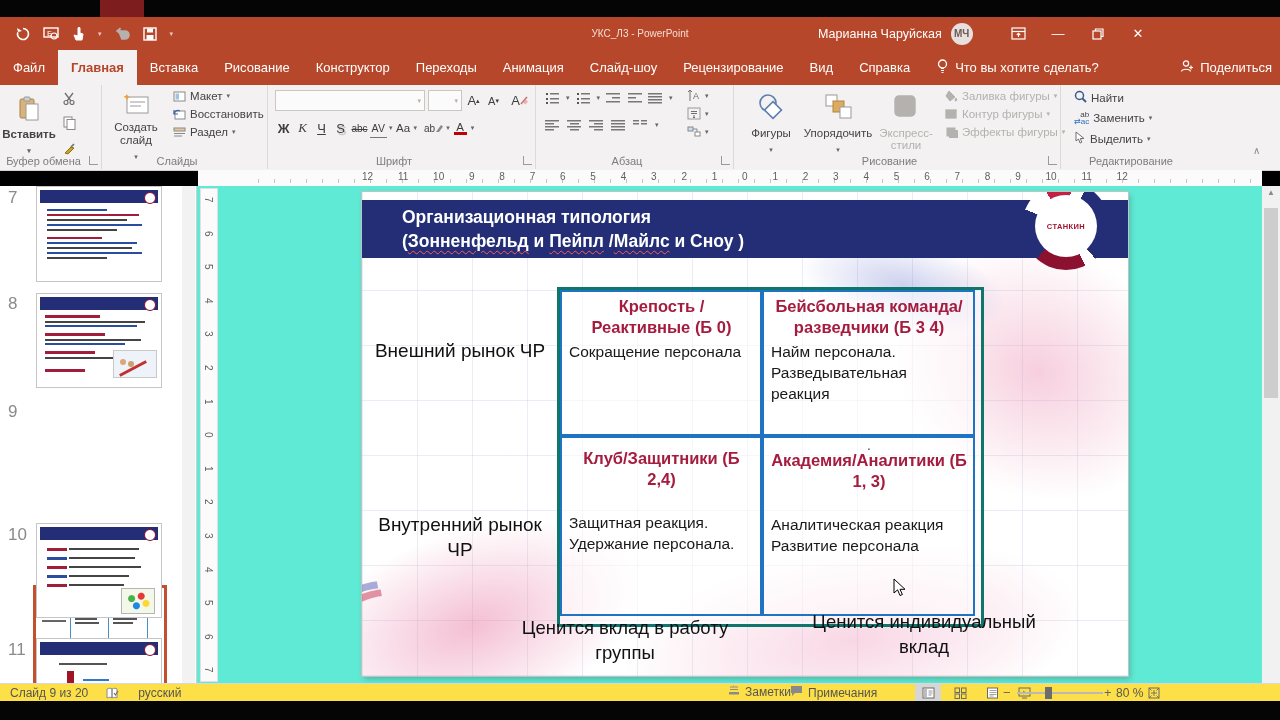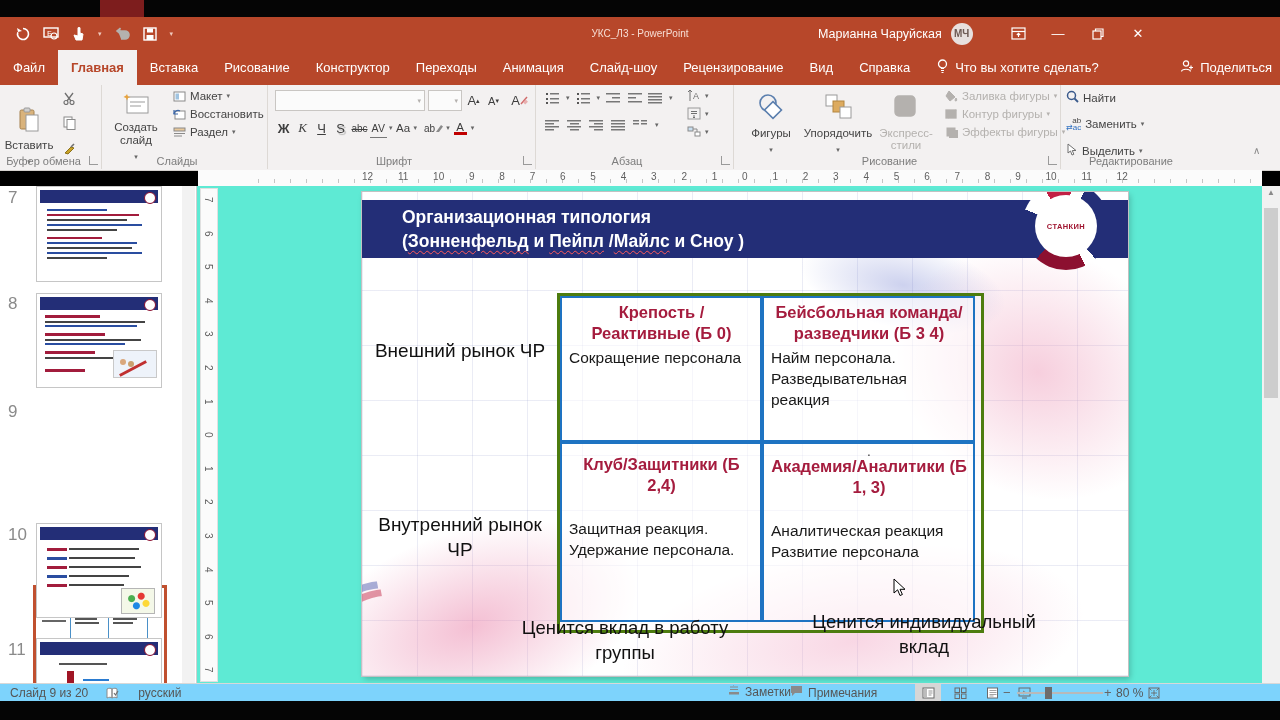--- a/index.html
+++ b/index.html
@@ -90,39 +90,39 @@
   #arc2{position:absolute;left:-52px;bottom:-64px;width:170px;height:140px;border:7px solid rgba(40,60,160,.4);
         border-color:transparent transparent rgba(40,60,160,.4) rgba(40,60,160,.4);border-radius:50%;transform:rotate(35deg);}
   #slide-titlebar{position:absolute;left:0;top:8px;width:766px;height:58px;background:#232e77;}
   #slide-title-text{position:absolute;left:40px;top:5px;color:#fff;font-weight:bold;font-size:17.5px;line-height:24px;}
   .wavy{text-decoration:underline;text-decoration-style:wavy;text-decoration-color:#ff5a5a;text-decoration-thickness:1px;text-underline-offset:3px;}
   #logo{position:absolute;right:18px;top:-10px;width:88px;height:88px;border-radius:50%;
      background:conic-gradient(from -30deg,#c22045 0 38deg,#ffffff 38deg 58deg,#232e77 58deg 168deg,#ffffff 168deg 184deg,#8c1030 184deg 252deg,#232e77 252deg 322deg,#ffffff 322deg 360deg);
      display:flex;align-items:center;justify-content:center;}
   #logo-inner{width:62px;height:62px;border-radius:50%;background:#fff;display:flex;align-items:center;justify-content:center;
      color:#a01530;font-size:7.5px;font-weight:bold;letter-spacing:.4px;}
-  #mtable{position:absolute;left:195px;top:101px;width:421px;height:334px;border:3px solid #4d7c0f;
+  #mtable{position:absolute;left:195px;top:95px;width:421px;height:334px;border:3px solid #0f766e;
      display:grid;grid-template-columns:202px 213px;grid-template-rows:146px 180px;background:rgba(255,255,255,.55);}
   .mcell{border:2px solid #1e73c2;padding:4px 6px 0 7px;overflow:hidden;}
   .mcell .hdr{color:#a51c3e;font-weight:bold;font-size:16.5px;line-height:21px;text-align:center;margin-bottom:3px;}
   .mcell .bl{color:#191919;font-size:15.5px;line-height:21px;}
   .celldot{color:#191919;font-size:12px;line-height:8px;text-align:center;}
   .rowlabel{position:absolute;left:2px;width:192px;text-align:center;color:#111;font-size:19px;line-height:25px;}
   .caption{position:absolute;text-align:center;color:#111;font-size:18.5px;line-height:25px;}
 
   
   .thumb{position:absolute;left:36px;width:124px;background:#fff;border:1px solid #c6c6c6;overflow:hidden;}
   .thumb-num{position:absolute;left:8px;width:22px;text-align:left;color:#8a8a8a;font-size:17px;}
   .thead{position:absolute;left:3px;top:3px;right:3px;height:13px;background:#232e77;}
   .thead .tdot{position:absolute;right:2px;top:1.5px;width:10px;height:10px;border-radius:50%;background:#fff;border:1px solid #8c1030;}
   .tl{position:absolute;height:2px;}
   #thumb9-sel{position:absolute;left:33px;top:399px;width:128px;height:110px;border:3px solid #c0502f;background:#fff;}
 
   
-  #statusbar{left:0;top:683px;width:1280px;height:18px;background:#7dd3fc;border-top:1px solid #d8d8d8;
+  #statusbar{left:0;top:683px;width:1280px;height:18px;background:#fde047;border-top:1px solid #d8d8d8;
      font-size:12px;color:#555;}
   #statusbar .sleft{position:absolute;left:10px;top:1px;display:flex;gap:18px;align-items:center;height:16px;}
   .sitem{display:flex;gap:5px;align-items:center;white-space:nowrap;}
   .viewbtn{position:absolute;top:0;width:26px;height:18px;display:flex;align-items:center;justify-content:center;}
   .viewbtn.active{background:#d6d6d6;}
   #zoomtrack{position:absolute;left:1017px;top:8px;width:86px;height:2px;background:#b9b9b9;}
   #zoomthumb{position:absolute;left:1045px;top:3px;width:7px;height:12px;background:#6d6d6d;}
   .cursor-svg{position:absolute;left:893px;top:578px;z-index:50;}
 </style>
 </head>
@@ -219,21 +219,21 @@
             <path d="M1.5 12.5c.5-3 8.5-3 9 0" fill="none" stroke="#fff" stroke-width="1.2"></path>
             <path d="M11 6.5v4M9 8.5h4" stroke="#fff" stroke-width="1.2"></path>
           </svg></span>
       <span>Поделиться</span>
     </div>
   </div>
 
   <div class="abs" id="ribbon">
 
     <div class="rgroup" style="left:0;width:101px;">
-      <div class="bigbtn abs" style="left:4px;top:16px;width:50px;">
+      <div class="bigbtn abs" style="left:4px;top:5px;width:50px;font-weight:bold;">
         <span><svg width="22" height="26" viewBox="0 0 22 26">
               <rect x="2" y="3" width="14" height="19" rx="1.5" fill="#d9b37c" stroke="#a5814e"></rect>
               <rect x="6" y="1" width="6" height="4" rx="1" fill="#cfcfcf" stroke="#9a9a9a"></rect>
               <rect x="8" y="8" width="12" height="16" fill="#fff" stroke="#9a9a9a"></rect>
             </svg></span>
         <span>Вставить</span>
         <span class="caret">▾</span>
       </div>
       <div class="abs" style="left:62px;top:6px;display:flex;flex-direction:column;gap:7px;align-items:center;">
         <span><svg width="14" height="13" viewBox="0 0 14 13">
@@ -440,21 +440,21 @@
             </svg>
           <span>Эффекты фигуры</span>
             <span class="caret">▾</span>
         </div>
       </div>
       <div class="rgroup-label">Рисование</div>
       <div class="dlg"></div>
     </div>
 
     <div class="rgroup" style="left:1060px;width:202px;border-right:none;">
-      <div class="abs" style="left:6px;top:5px;display:flex;flex-direction:column;gap:12px;align-items:flex-start;text-align:right;">
+      <div class="abs" style="left:14px;top:5px;display:flex;flex-direction:column;gap:6px;align-items:flex-start;text-align:right;">
         <div class="smallrow">
           <span><svg width="13" height="13" viewBox="0 0 13 13">
                 <circle cx="5.5" cy="5.5" r="4" fill="none" stroke="#3a5a8c" stroke-width="1.5"></circle>
                 <path d="M8.5 8.5L12 12" stroke="#3a5a8c" stroke-width="1.8"></path>
               </svg></span>
           <span>Найти</span>
         </div>
         <div class="smallrow">
           <span style="font-size:8px;line-height:7px;color:#444;display:inline-block;">ab<br><span style="color:#2e6fc0;">⇄ac</span></span>
           <span>Заменить</span>

